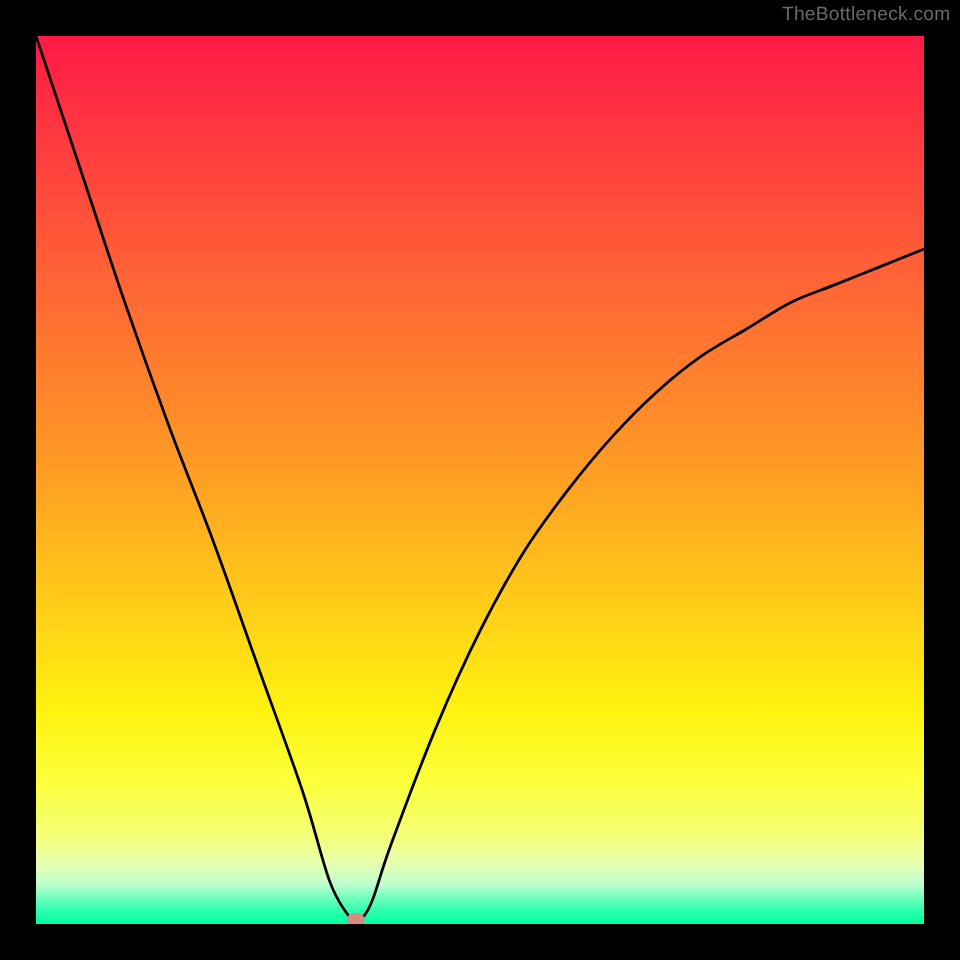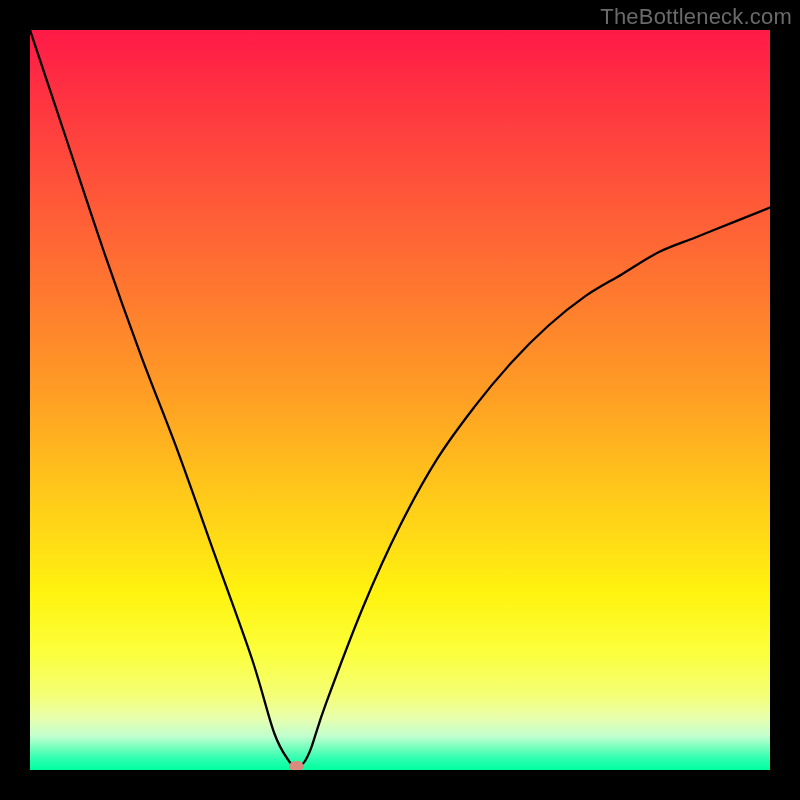--- a/index.html
+++ b/index.html
@@ -9,21 +9,21 @@
     background: #000;
     position: relative;
     font-family: Arial, Helvetica, sans-serif;
     overflow: hidden;
   }
   .attribution {
     position: absolute;
     top: 4px;
     right: 8px;
     color: #6a6a6a;
-    font-size: 22px;
+    font-size: 16px;
     z-index: 10;
     letter-spacing: 0.2px;
   }
   .plot-area {
     position: absolute;
     left: 30px;
     top: 30px;
     width: 740px;
     height: 740px;
     

